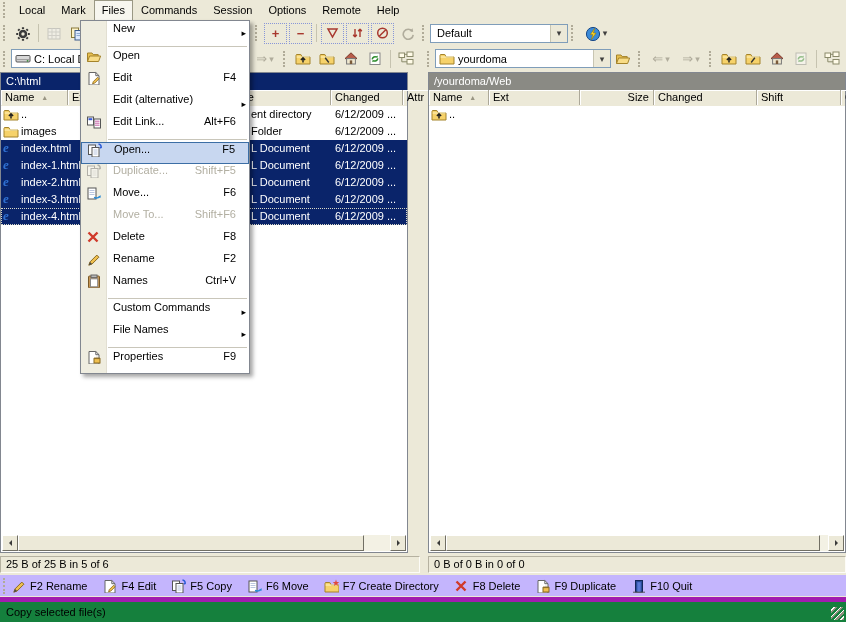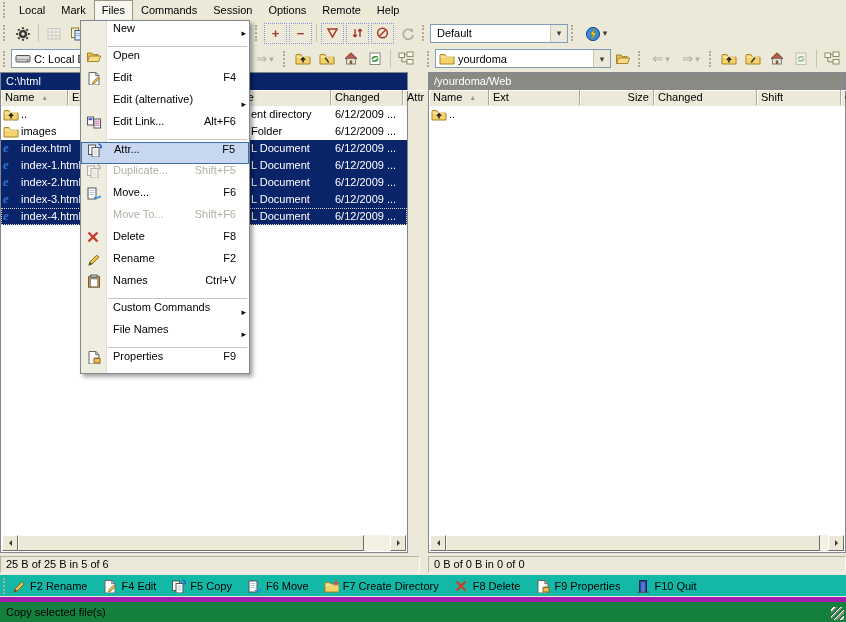--- a/index.html
+++ b/index.html
@@ -50,21 +50,21 @@
   .nm{position:absolute;left:20px;top:2px;white-space:nowrap}
   .ie{font-family:"Liberation Serif",serif;font-style:italic;font-weight:bold;font-size:13px;color:#2f6fd0;line-height:13px}
   
   .hscroll{position:absolute;left:1px;right:1px;bottom:1px;height:16px;background:#f3f1e4;display:flex}
   .sbtn{width:16px;height:16px;background:#ece9d8;border:1px solid;border-color:#fff #716f64 #716f64 #fff;box-sizing:border-box;display:flex;align-items:center;justify-content:center;flex:0 0 auto}
   .sthumb{height:16px;background:#ece9d8;border:1px solid;border-color:#fff #716f64 #716f64 #fff;box-sizing:border-box;flex:0 0 auto}
   .tri-l{width:0;height:0;border:3.5px solid transparent;border-right-color:#3a3a3a;margin-left:-3px}
   .tri-r{width:0;height:0;border:3.5px solid transparent;border-left-color:#3a3a3a;margin-right:-3px}
   
   .statcell{position:absolute;top:556px;height:17px;background:#ece9d8;border:1px solid;border-color:#b5b1a0 #fdfcf7 #fdfcf7 #b5b1a0;box-sizing:border-box;line-height:15px;padding-left:5px}
-  #fnbar{position:absolute;left:0;top:575px;right:0;height:21px;background:#14b8a6;display:flex;align-items:center}
+  #fnbar{position:absolute;left:0;top:575px;right:0;height:21px;background:#c4b5fd;display:flex;align-items:center}
   .fnitem{display:inline-flex;align-items:center;margin-right:15px;white-space:nowrap}
   .fnitem svg{margin-right:4px}
   #bottombar{position:absolute;left:0;top:597px;right:0;height:25px;background:#15803d;border-top:5px solid #a21caf;box-sizing:border-box}
   #bottombar .txt{position:absolute;left:6px;top:4px}
   .rgrip{position:absolute;right:2px;bottom:2px;width:13px;height:13px;
      background:repeating-linear-gradient(135deg,transparent 0 2px,#fdfcf7 2px 3px,#908d7e 3px 4.5px)}
   svg.i{width:16px;height:15px}
   svg.i14{width:15px;height:14px}
 </style>
 </head>
@@ -504,21 +504,21 @@
   <span class="fnitem">
       <svg class="i14">
         <use href="#g-x"></use>
       </svg>
       <span>F8 Delete</span>
     </span>
   <span class="fnitem">
       <svg class="i14">
         <use href="#g-props"></use>
       </svg>
-      <span>F9 Properties</span>
+      <span>F9 Duplicate</span>
     </span>
   <span class="fnitem">
       <svg class="i14">
         <use href="#g-quit"></use>
       </svg>
       <span>F10 Quit</span>
     </span>
 </div>
 
 <div id="bottombar">
@@ -565,21 +565,21 @@
     <span class="mlabel">Edit Link...</span>
     <span class="mshort">Alt+F6</span>
   </div>
   <div class="msep"></div>
   <div class="mitem sel">
     <span class="micon">
         <svg class="i14">
           <use href="#g-copy"></use>
         </svg>
       </span>
-    <span class="mlabel">Attr...</span>
+    <span class="mlabel">Open...</span>
     <span class="mshort">F5</span>
   </div>
   <div class="mitem dis">
     <span class="micon" style="opacity:.4;filter:grayscale(1)">
         <svg class="i14">
           <use href="#g-copy"></use>
         </svg>
       </span>
     <span class="mlabel">Duplicate...</span>
     <span class="mshort">Shift+F5</span>

